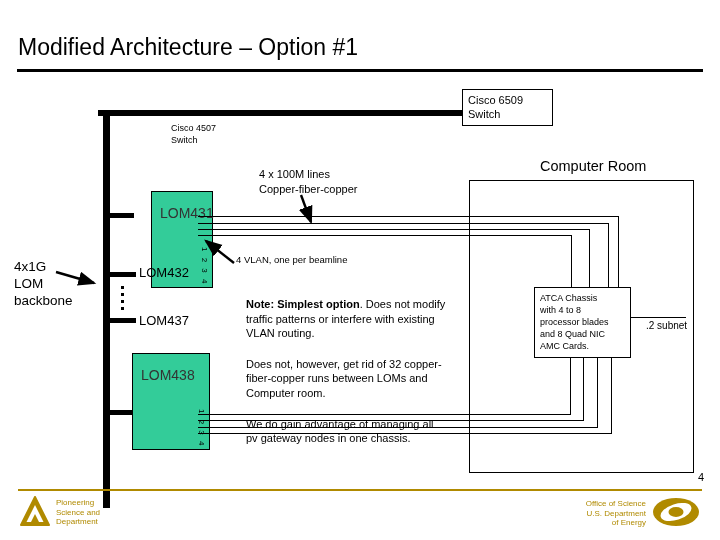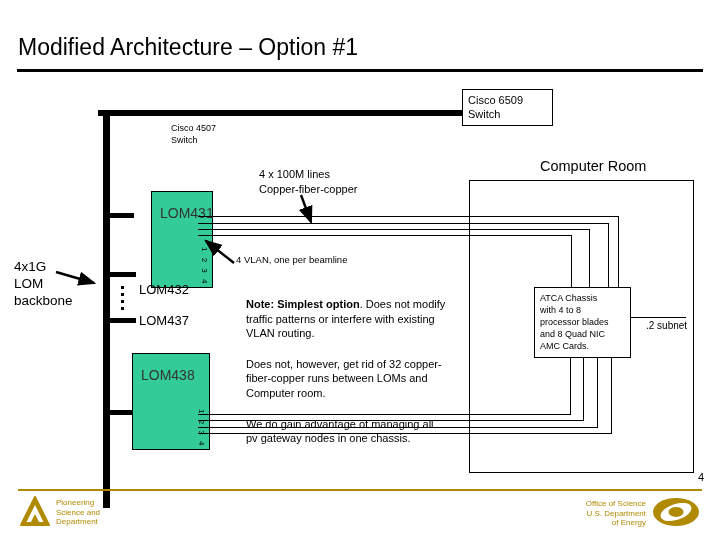--- a/index.html
+++ b/index.html
@@ -58,21 +58,21 @@
   <div class="green-box" style="left:151px;top:155px;width:62px;height:97px;margin-top:36px;">
     <span class="lom-label">LOM431</span>
     <span class="ports">1 2 3 4</span>
   </div>
 
   <div class="green-box" style="left:132px;top:353px;width:78px;height:97px;">
     <span class="lom-label">LOM438</span>
     <span class="ports">1 2 3 4</span>
   </div>
 
-  <div class="abs node-label" style="left:139px;top:282px;">LOM432</div>
+  <div class="abs node-label" style="left:139px;top:265px;">LOM432</div>
   <div class="abs node-label" style="left:139px;top:313px;">LOM437</div>
 
   <div class="dots">
       <i></i>
       <i></i>
       <i></i>
       <i></i>
     </div>
 
   <div class="abs pre" style="left:14px;top:258px;font-size:13.5px;line-height:17px;">4x1G

